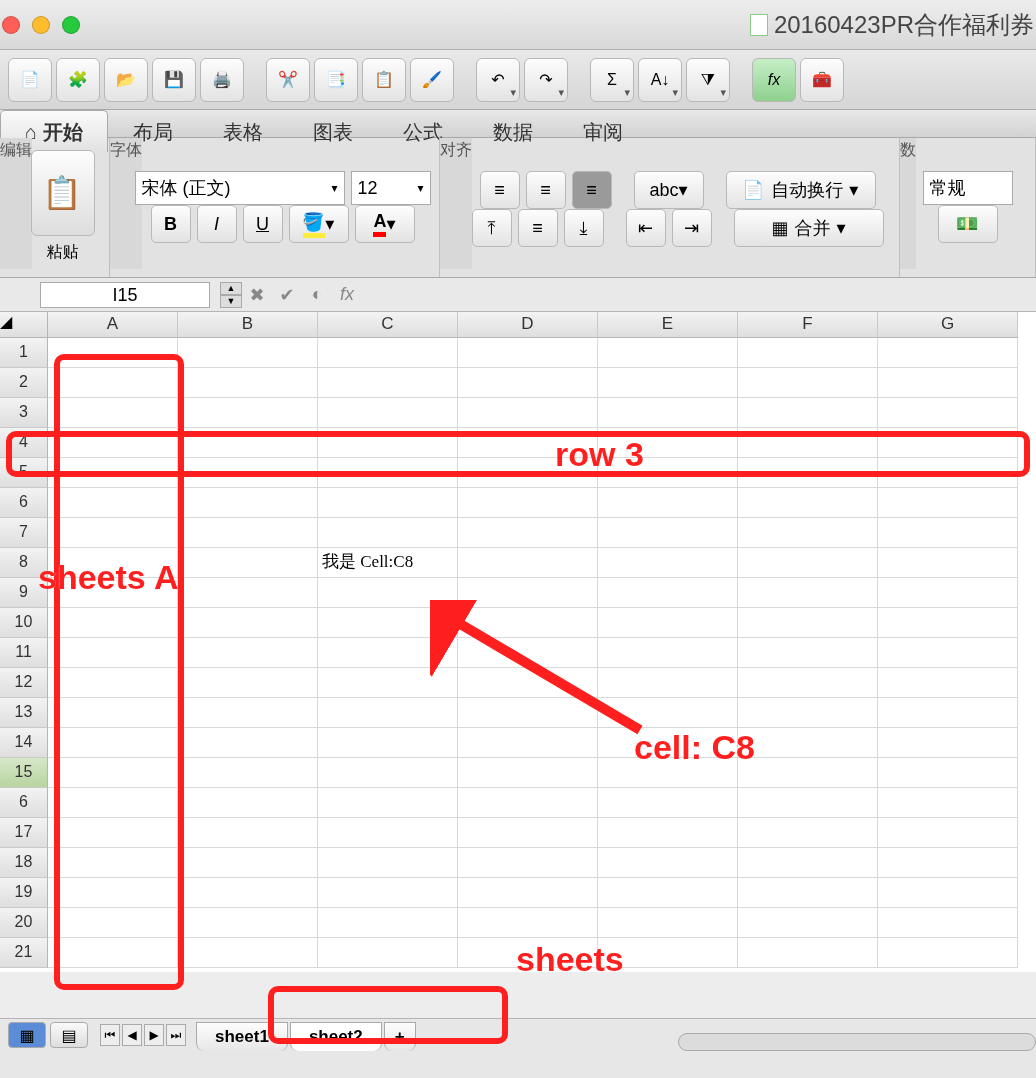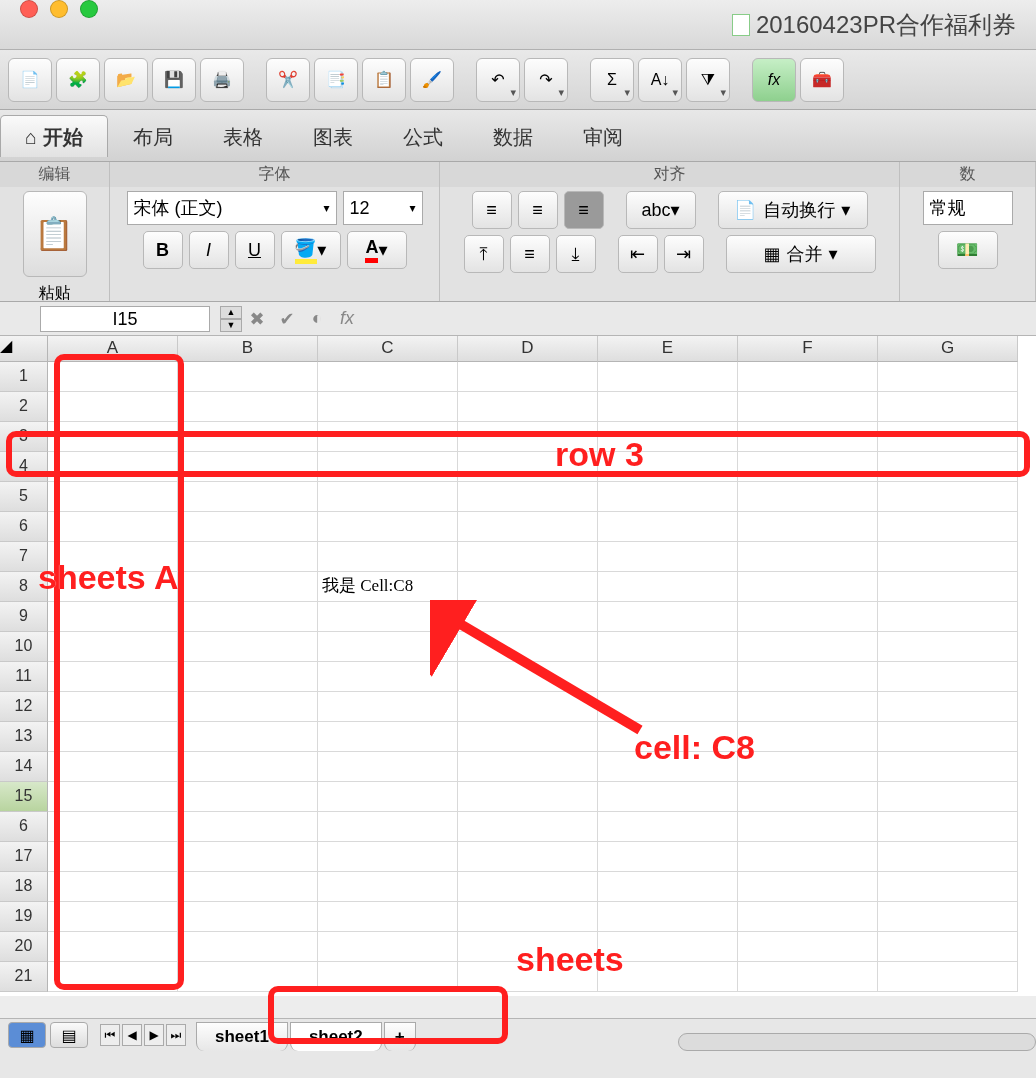--- a/index.html
+++ b/index.html
@@ -1,48 +1,48 @@
 <!DOCTYPE html>
 <html><head>
 <meta charset="utf-8">
 <style>
 * { box-sizing: border-box; margin: 0; padding: 0; font-family: "Lucida Grande", "Helvetica Neue", Arial, sans-serif; }
 body { width: 1036px; height: 1078px; background: #ededed; overflow: hidden; position: relative; }
 
 
-.title-bar { height: 50px; background: linear-gradient(#ededed,#d8d8d8); display:flex; padding:0 20px; border-bottom:1px solid #b0b0b0;}
+.title-bar { height: 50px; background: linear-gradient(#ededed,#d8d8d8); display:flex; align-items:center; padding:0 2px; border-bottom:1px solid #b0b0b0;}
 .traffic { display:flex; gap:12px; }
 .tl-btn { width:18px; height:18px; border-radius:50%; border:1px solid rgba(0,0,0,.2);}
 .tl-close{background:#ff5f56;} .tl-min{background:#ffbd2e;} .tl-max{background:#27c93f;}
 .title-text { flex:1; text-align:right; font-size:24px; color:#444; display:flex; align-items:center; justify-content:flex-end; gap:6px;}
 .doc-ic{width:18px;height:22px;border:1px solid #8c8;background:#fff;}
 
 
 .toolbar { height:60px; background:linear-gradient(#e9e9e9,#d5d5d5); display:flex; align-items:center; gap:4px; padding:0 8px; border-bottom:1px solid #a9a9a9;}
 .tb-btn { width:44px; height:44px; background:linear-gradient(#fdfdfd,#e3e3e3); border:1px solid #b8b8b8; border-radius:6px; display:flex; align-items:center; justify-content:center; position:relative;}
 .tb-sep { width:14px; }
 .drop::after{content:"▾"; font-size:11px; color:#555; position:absolute; right:3px; bottom:2px;}
 
 
-.ribbon-tabs { height:52px; background:linear-gradient(#e8e8e8,#d2d2d2); display:flex; align-items:center; border-bottom:1px solid #a9a9a9;}
+.ribbon-tabs { height:28px; background:linear-gradient(#e8e8e8,#d2d2d2); display:flex; align-items:flex-start; border-bottom:1px solid #a9a9a9;}
 .rtab { padding:8px 24px 6px; font-size:20px; color:#333; border:1px solid transparent; border-bottom:none; cursor:default;}
 .rtab.active { background:linear-gradient(#fafafa,#e2e2e2); border-color:#a9a9a9; border-radius:5px 5px 0 0; font-weight:bold;}
 .home-ic::before{content:"⌂"; margin-right:6px;}
 
 
 .ribbon { height:140px; background:#e2e2e2; display:flex; border-bottom:1px solid #a9a9a9;}
-.group { border-right:1px solid #bfbfbf; padding:2px 8px 4px; display:flex; flex-direction:column;}
+.group { border-right:1px solid #bfbfbf; padding:2px 8px 4px; display:flex; flex-direction:row;}
 .group-title { text-align:center; font-size:16px; color:#555; background:#d8d8d8; padding:2px 0; margin:-2px -8px 4px;}
 .group-body { flex:1; display:flex; align-items:center; gap:6px;}
 .big-btn { width:64px; height:86px; background:linear-gradient(#fdfdfd,#ddd); border:1px solid #b8b8b8; border-radius:6px; display:flex; flex-direction:column; align-items:center; justify-content:center; font-size:16px;}
 .sm-btn { min-width:40px; height:38px; background:linear-gradient(#fdfdfd,#e3e3e3); border:1px solid #b8b8b8; border-radius:5px; display:flex; align-items:center; justify-content:center; font-size:18px;}
 .sm-btn.pressed { background:#9a9a9a;}
 .combo { height:34px; background:#fff; border:1px solid #aaa; display:flex; align-items:center; padding:0 6px; font-size:18px;}
 .combo .arr{margin-left:auto; font-size:12px;}
-.stack { display:flex; flex-direction:column; gap:6px;}
+.stack { display:flex; flex-direction:column; gap:0;margin-top:31px;}
 .rowf { display:flex; gap:6px;}
 
 
 .formula-bar { height:34px; background:#e9e9e9; display:flex; align-items:center; border-bottom:1px solid #b5b5b5;}
 .name-box { width:170px; height:26px; background:#fff; border:1px solid #aaa; margin:0 10px 0 40px; text-align:center; font-size:18px; line-height:24px;}
 .spin { width:22px; display:flex; flex-direction:column;}
 .spin span{height:13px; background:#ddd; border:1px solid #aaa; font-size:9px; text-align:center; line-height:11px;}
 .fb-btn { width:30px; height:26px; display:flex;align-items:center;justify-content:center; color:#888; font-size:18px;}
 .fx { font-style:italic; }
 

